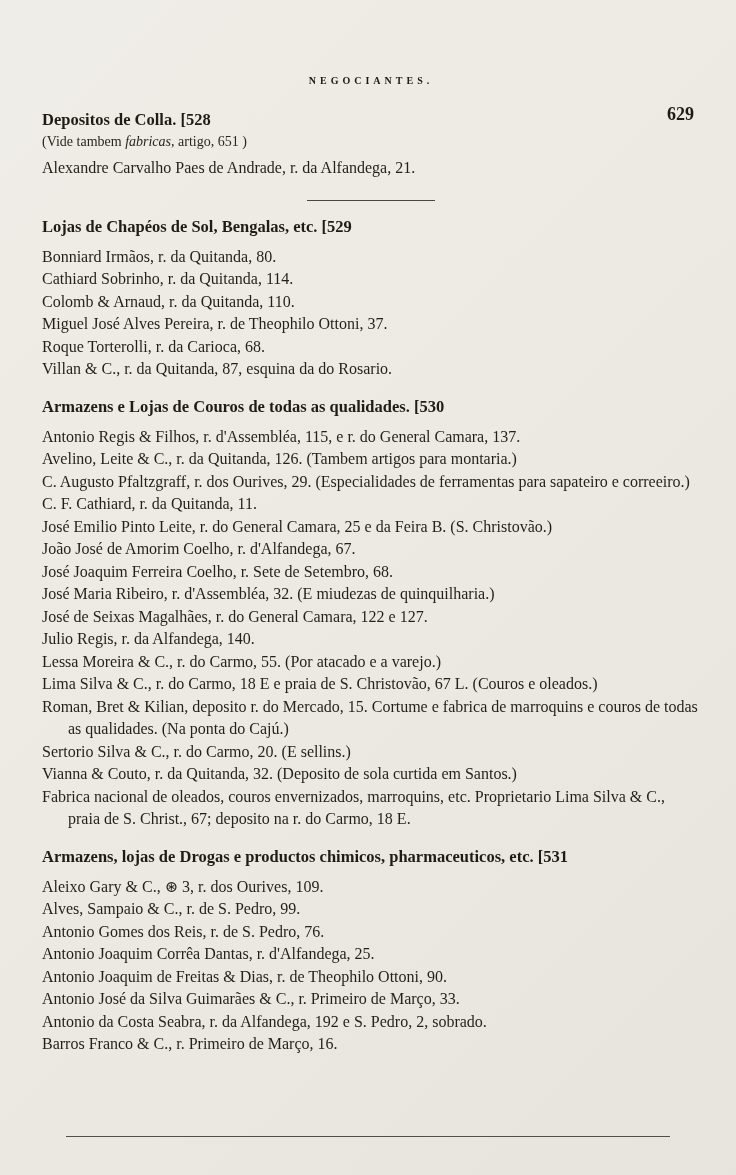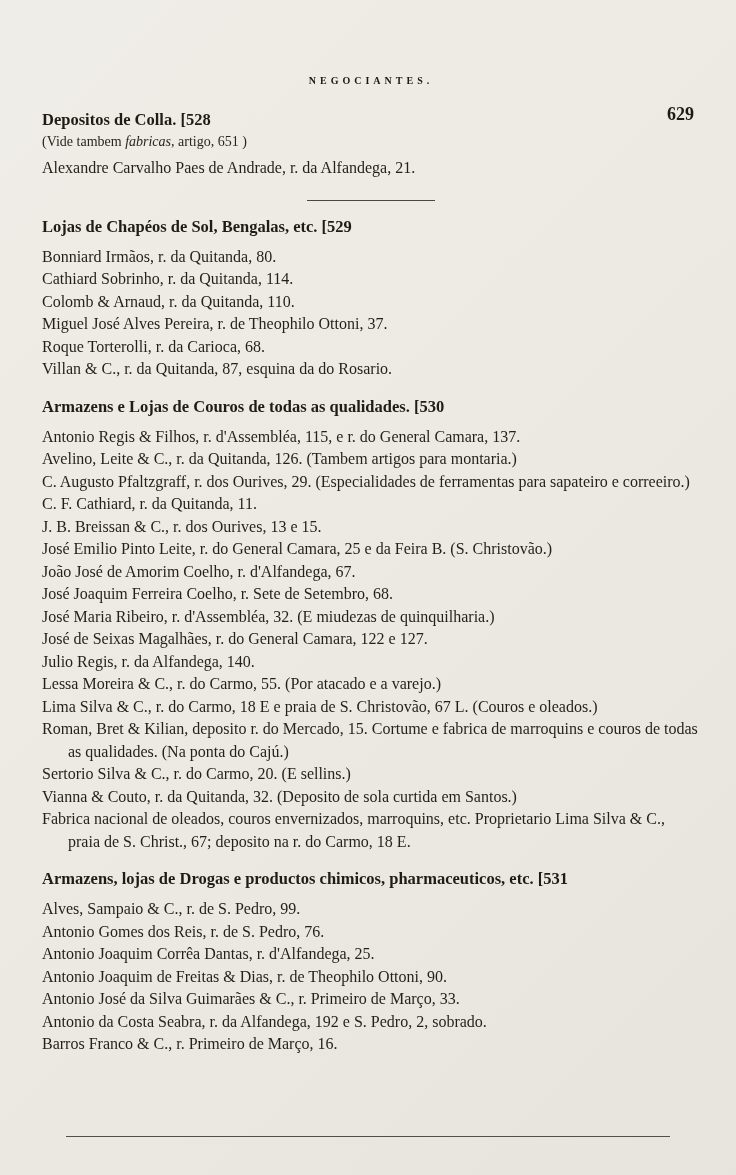--- a/index.html
+++ b/index.html
@@ -99,36 +99,36 @@
         <div class="entry">Miguel José Alves Pereira, r. de Theophilo Ottoni, 37.</div>
         <div class="entry">Roque Torterolli, r. da Carioca, 68.</div>
         <div class="entry">Villan &amp; C., r. da Quitanda, 87, esquina da do Rosario.</div>
       </div>
       <div class="section">
         <div class="section-heading">Armazens e Lojas de Couros de todas as qualidades. [530</div>
         <div class="entry">Antonio Regis &amp; Filhos, r. d'Assembléa, 115, e r. do General Camara, 137.</div>
         <div class="entry">Avelino, Leite &amp; C., r. da Quitanda, 126. (Tambem artigos para montaria.)</div>
         <div class="entry">C. Augusto Pfaltzgraff, r. dos Ourives, 29. (Especialidades de ferramentas para sapateiro e correeiro.)</div>
         <div class="entry">C. F. Cathiard, r. da Quitanda, 11.</div>
-        <div class="entry">J. B. Breissan &amp; C., r. dos Ourives, 13 e 15.</div>
         <div class="entry">José Emilio Pinto Leite, r. do General Camara, 25 e da Feira B. (S. Christovão.)</div>
         <div class="entry">João José de Amorim Coelho, r. d'Alfandega, 67.</div>
         <div class="entry">José Joaquim Ferreira Coelho, r. Sete de Setembro, 68.</div>
         <div class="entry">José Maria Ribeiro, r. d'Assembléa, 32. (E miudezas de quinquilharia.)</div>
         <div class="entry">José de Seixas Magalhães, r. do General Camara, 122 e 127.</div>
         <div class="entry">Julio Regis, r. da Alfandega, 140.</div>
         <div class="entry">Lessa Moreira &amp; C., r. do Carmo, 55. (Por atacado e a varejo.)</div>
         <div class="entry">Lima Silva &amp; C., r. do Carmo, 18 E e praia de S. Christovão, 67 L. (Couros e oleados.)</div>
         <div class="entry">Roman, Bret &amp; Kilian, deposito r. do Mercado, 15. Cortume e fabrica de marroquins e couros de todas as qualidades. (Na ponta do Cajú.)</div>
         <div class="entry">Sertorio Silva &amp; C., r. do Carmo, 20. (E sellins.)</div>
         <div class="entry">Vianna &amp; Couto, r. da Quitanda, 32. (Deposito de sola curtida em Santos.)</div>
         <div class="entry">Fabrica nacional de oleados, couros envernizados, marroquins, etc. Proprietario Lima Silva &amp; C., praia de S. Christ., 67; deposito na r. do Carmo, 18 E.</div>
       </div>
       <div class="section">
         <div class="section-heading">Armazens, lojas de Drogas e productos chimicos, pharmaceuticos, etc.   [531</div>
+        <div class="entry">Aleixo Gary &amp; C., ⊛ 3, r. dos Ourives, 109.</div>
         <div class="entry">Alves, Sampaio &amp; C., r. de S. Pedro, 99.</div>
         <div class="entry">Antonio Gomes dos Reis, r. de S. Pedro, 76.</div>
         <div class="entry">Antonio Joaquim Corrêa Dantas, r. d'Alfandega, 25.</div>
         <div class="entry">Antonio Joaquim de Freitas &amp; Dias, r. de Theophilo Ottoni, 90.</div>
         <div class="entry">Antonio José da Silva Guimarães &amp; C., r. Primeiro de Março, 33.</div>
         <div class="entry">Antonio da Costa Seabra, r. da Alfandega, 192 e S. Pedro, 2, sobrado.</div>
         <div class="entry">Barros Franco &amp; C., r. Primeiro de Março, 16.</div>
       </div>
     </div>
 

